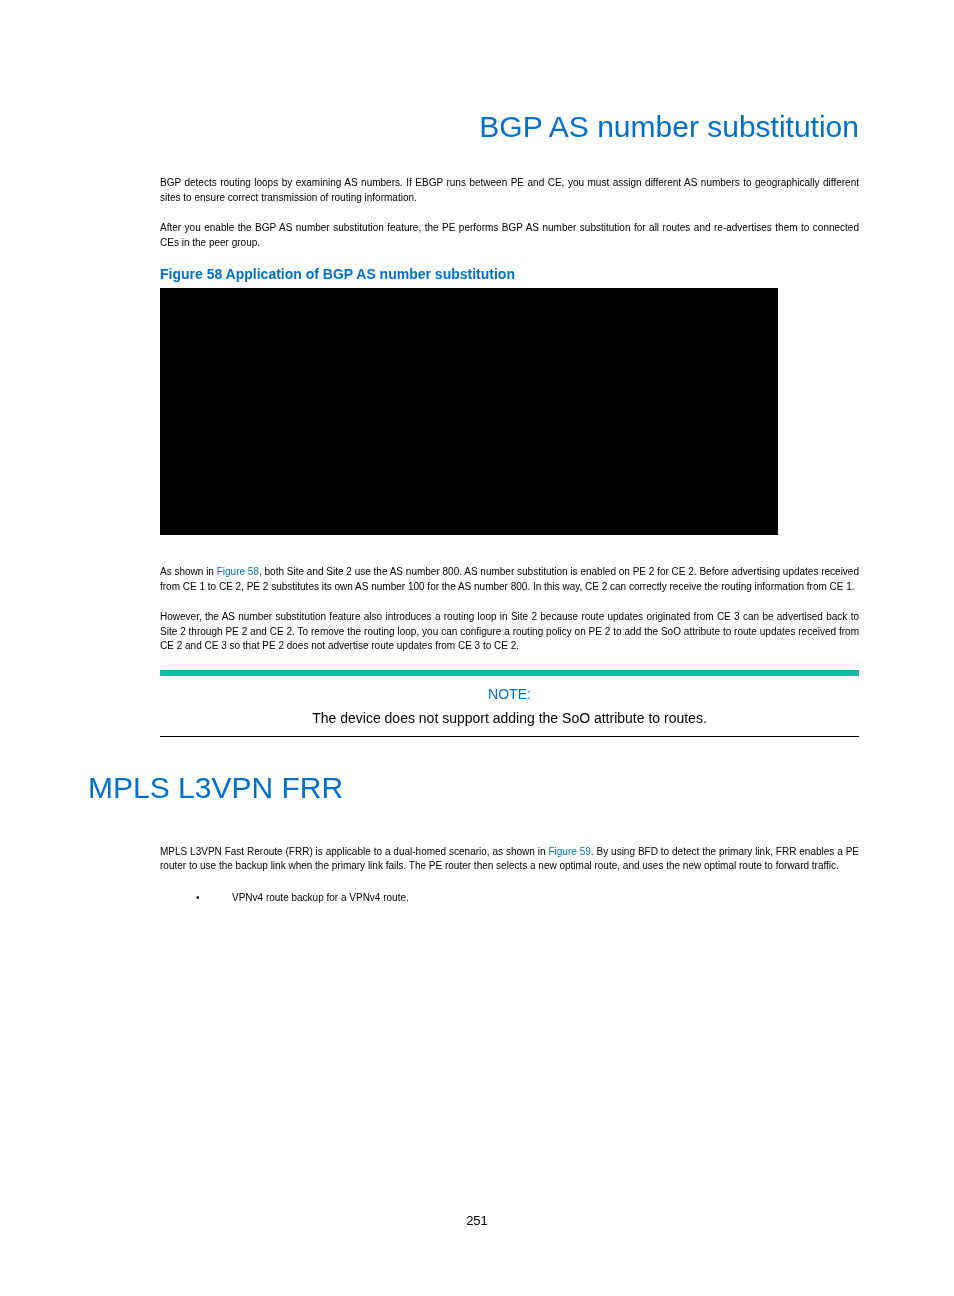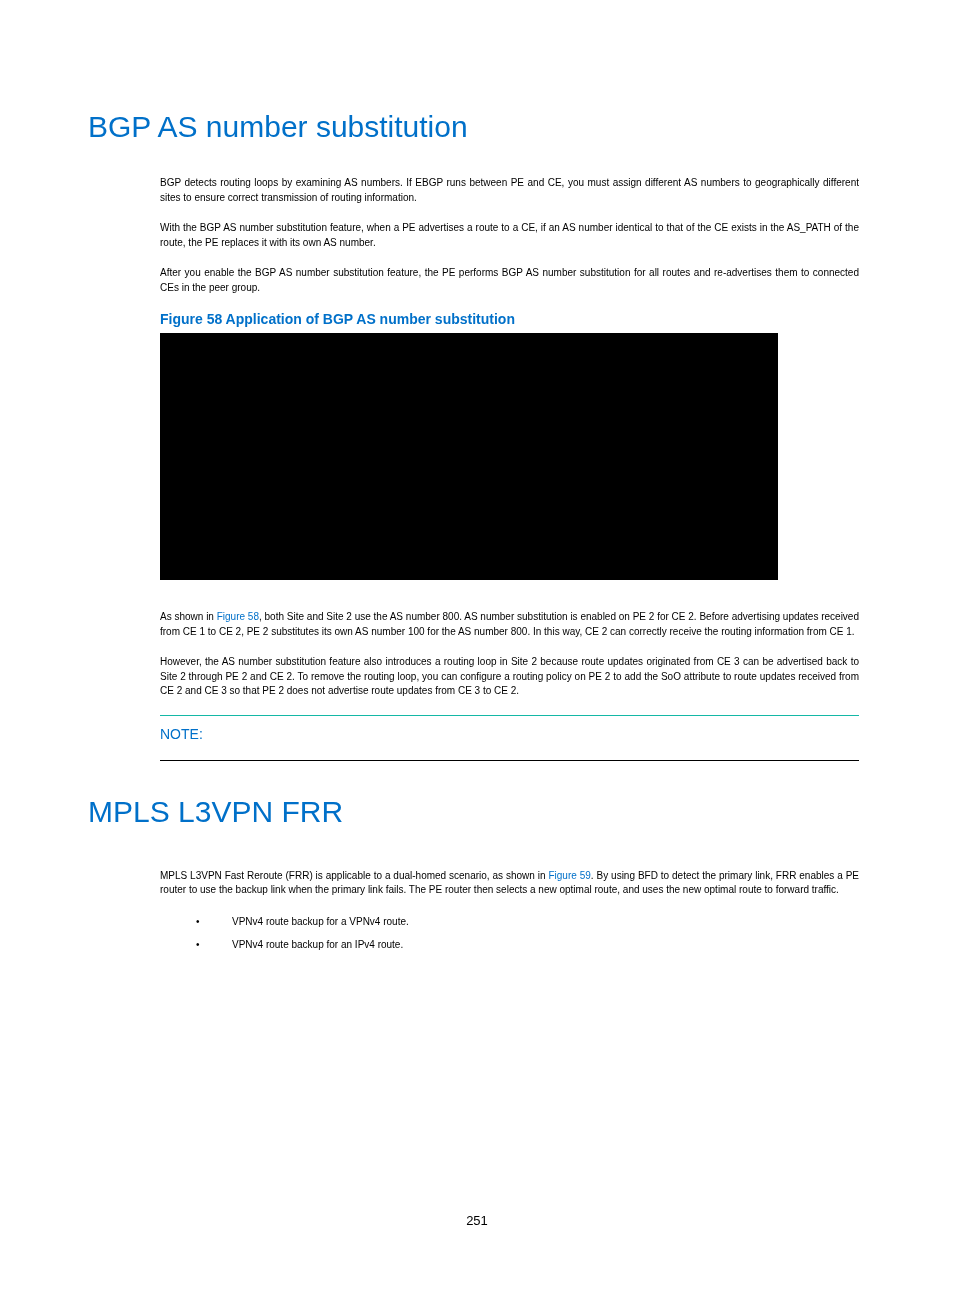--- a/index.html
+++ b/index.html
@@ -18,20 +18,21 @@
     .page-container {
       padding: 110px 95px 0 88px;
     }
     .section-heading {
       font-family: "Arial Narrow", Arial, sans-serif;
       font-size: 30px;
       font-weight: normal;
       color: #0070c9;
       margin-bottom: 32px;
       letter-spacing: 0px;
+      text-align: right;
     }
     .body-text {
       font-size: 10px;
       line-height: 1.45;
       color: #000000;
       margin-bottom: 16px;
       padding-left: 72px;
       text-align: justify;
     }
     .figure-caption {
@@ -50,24 +51,25 @@
       background: #000000;
     }
     .figure-ref {
       color: #0070c9;
     }
     .note-box {
       margin-left: 72px;
       margin-right: 0;
       padding-top: 10px;
       padding-bottom: 10px;
-      border-top: 1px solid #14b8a6;
+      border-top: 6px solid #14b8a6;
       border-bottom: 1px solid #000000;
       margin-bottom: 34px;
       margin-top: 6px;
+      text-align: center;
     }
     .note-label {
       font-size: 14px;
       color: #0070c9;
       margin-bottom: 8px;
     }
     .note-content {
       font-size: 14px;
       color: #000000;
     }
@@ -104,42 +106,41 @@
   </style>
 </head>
 <body>
 
 <div class="page-container">
   <h2 class="section-heading">BGP AS number substitution</h2>
 
   <p class="body-text">BGP detects routing loops by examining AS numbers. If EBGP runs between PE and CE, you must assign different AS numbers to geographically different sites to ensure correct transmission of routing information.</p>
 
 
-  <p class="body-text">With the BGP AS number substitution feature, when a PE advertises a route to a CE, if an AS number identical to that of the CE exists in the AS_PATH of the route, the PE replaces it with its own AS number.</p>
 
   <p class="body-text">After you enable the BGP AS number substitution feature, the PE performs BGP AS number substitution for all routes and re-advertises them to connected CEs in the peer group.</p>
 
   <div class="figure-caption">Figure 58 Application of BGP AS number substitution</div>
 
   <div class="figure-box"></div>
 
   <p class="body-text">
     <span>As shown in </span><span class="figure-ref">Figure 58</span><span>, both Site and Site 2 use the AS number 800. AS number substitution is enabled on PE 2 for CE 2. Before advertising updates received from CE 1 to CE 2, PE 2 substitutes its own AS number 100 for the AS number 800. In this way, CE 2 can correctly receive the routing information from CE 1.</span>
   </p>
 
   <p class="body-text">However, the AS number substitution feature also introduces a routing loop in Site 2 because route updates originated from CE 3 can be advertised back to Site 2 through PE 2 and CE 2. To remove the routing loop, you can configure a routing policy on PE 2 to add the SoO attribute to route updates received from CE 2 and CE 3 so that PE 2 does not advertise route updates from CE 3 to CE 2.</p>
 
   <div class="note-box">
     <div class="note-label">NOTE:</div>
+    <div class="note-content">The device does not support adding the SoO attribute to routes.</div>
   </div>
 
   <h2 class="section2-heading">MPLS L3VPN FRR</h2>
 
   <p class="body-text">
     <span>MPLS L3VPN Fast Reroute (FRR) is applicable to a dual-homed scenario, as shown in </span><span class="figure-ref">Figure 59</span><span>. By using BFD to detect the primary link, FRR enables a PE router to use the backup link when the primary link fails. The PE router then selects a new optimal route, and uses the new optimal route to forward traffic.</span>
   </p>
 
 
   <div class="bullet-item">VPNv4 route backup for a VPNv4 route.</div>
-  <div class="bullet-item">VPNv4 route backup for an IPv4 route.</div>
 </div>
 
 <div class="page-number">251</div>
 
 </body></html>

